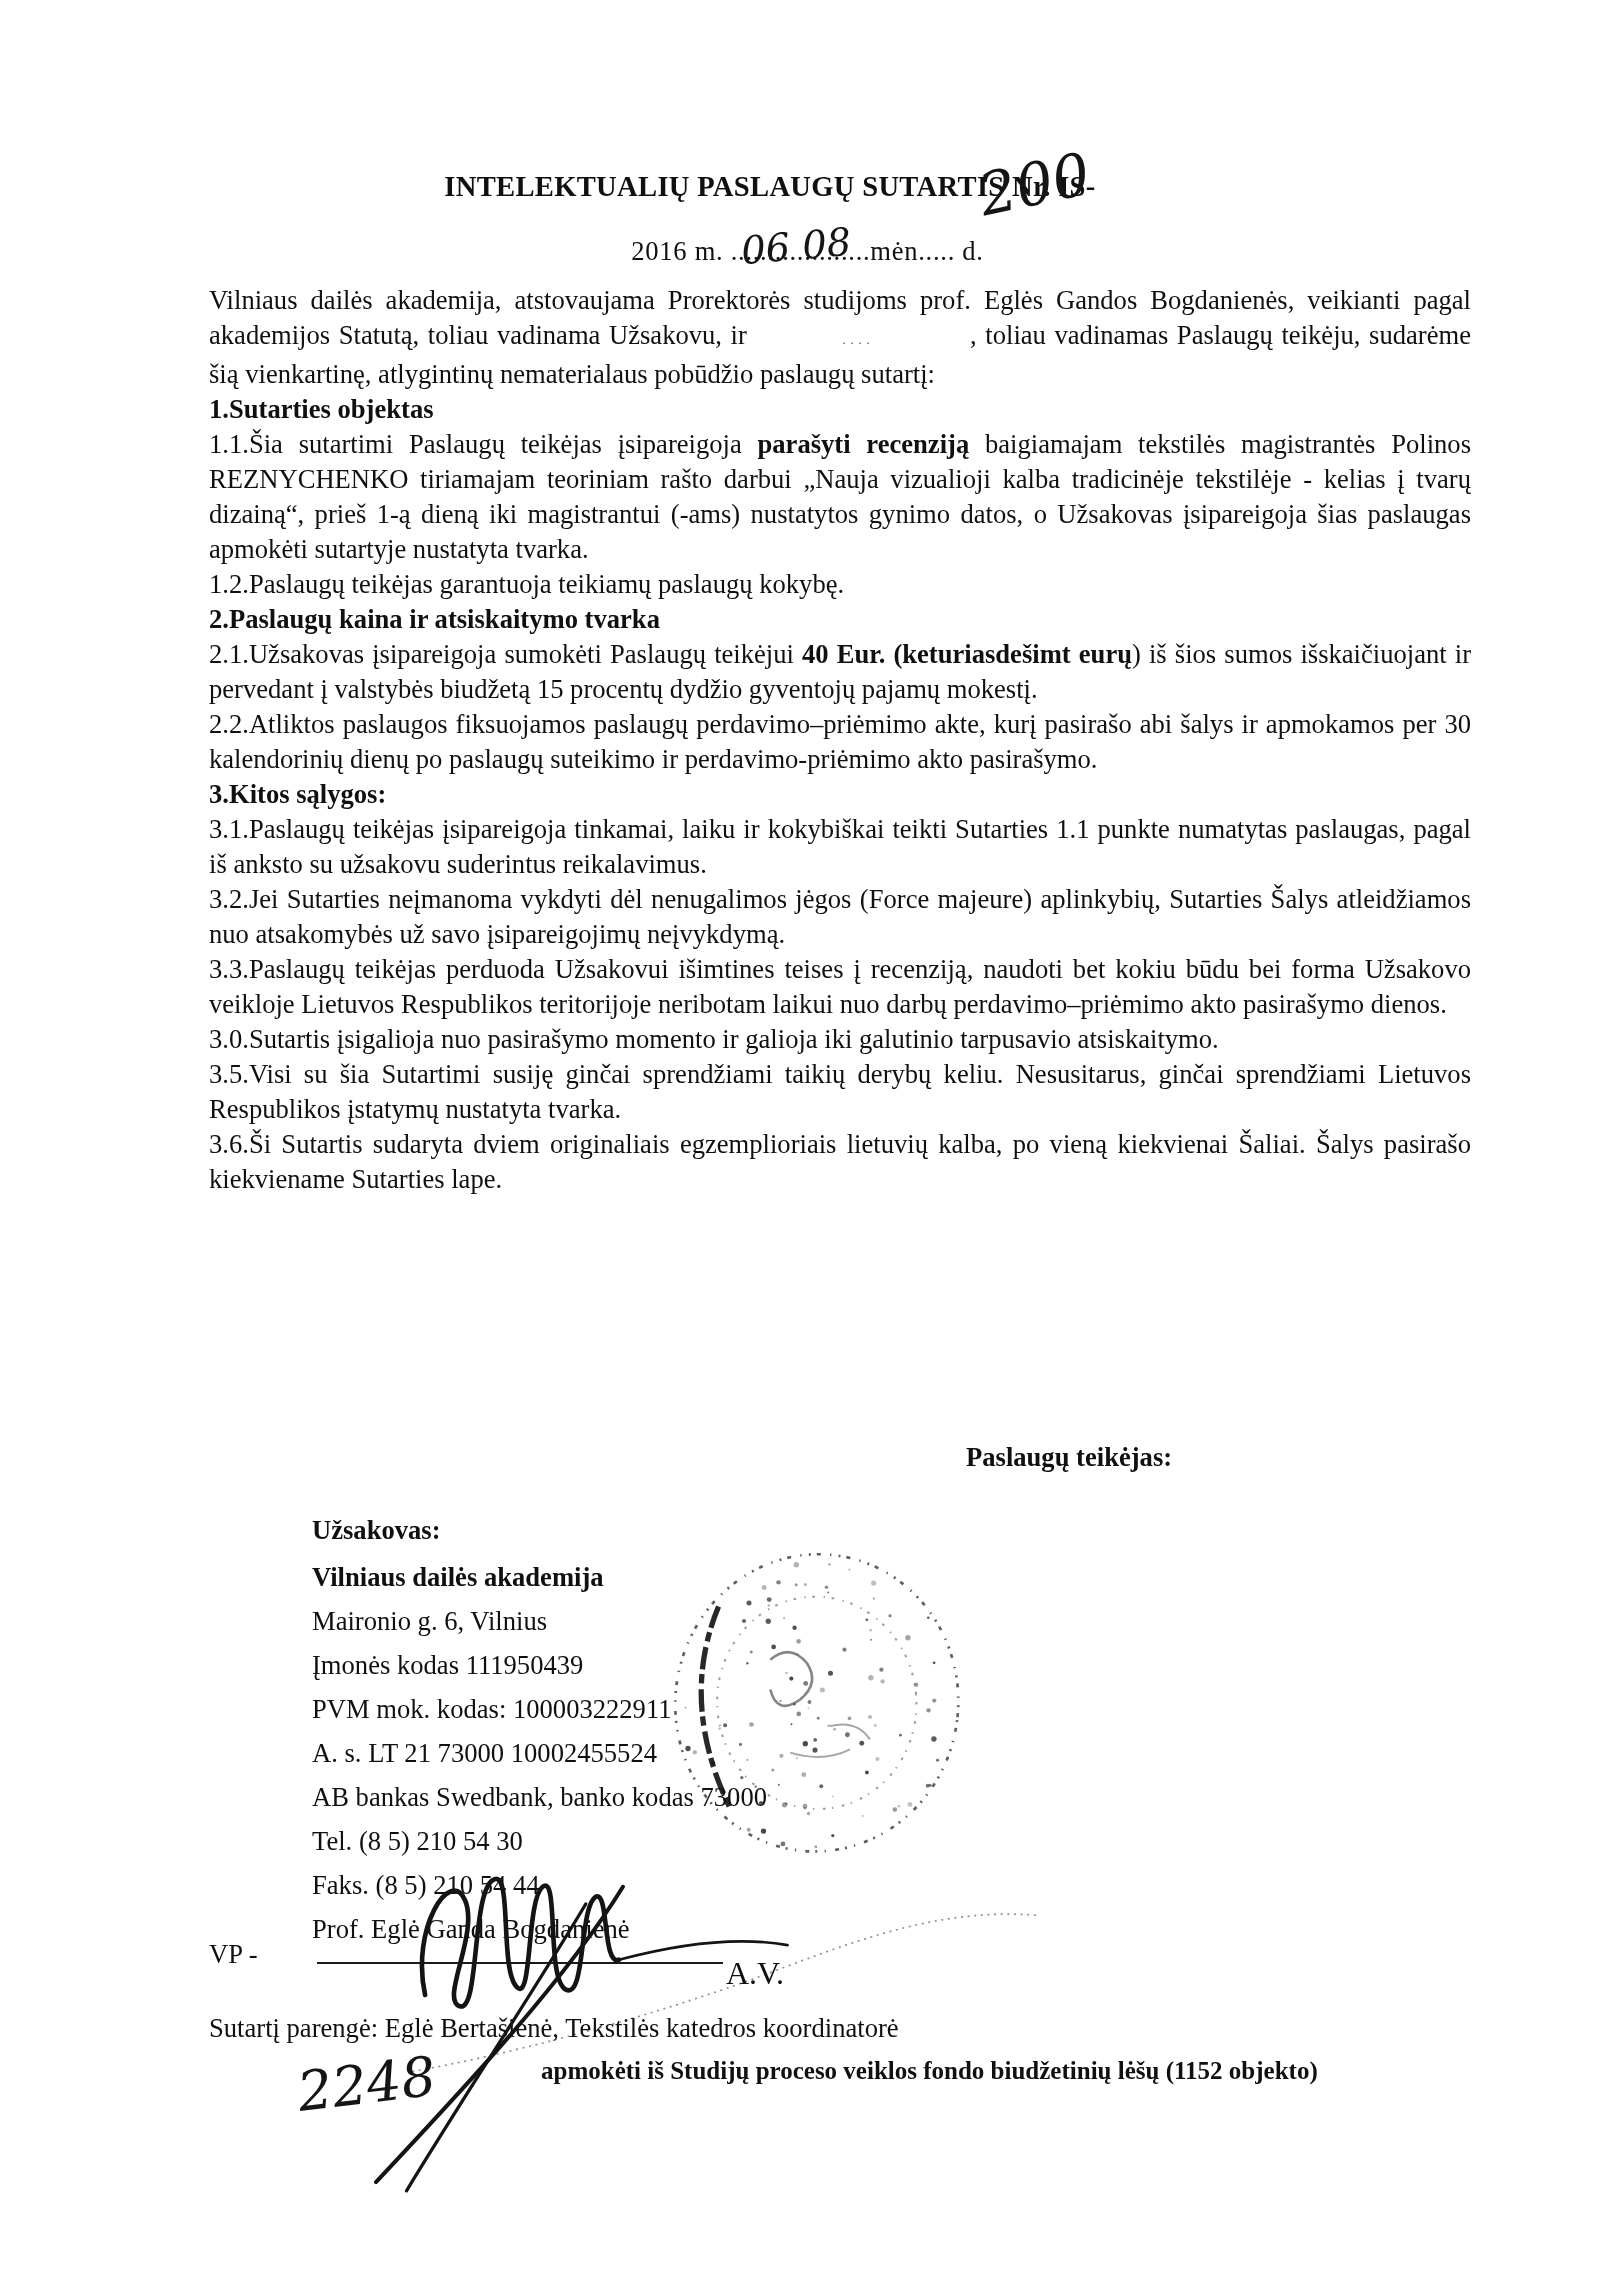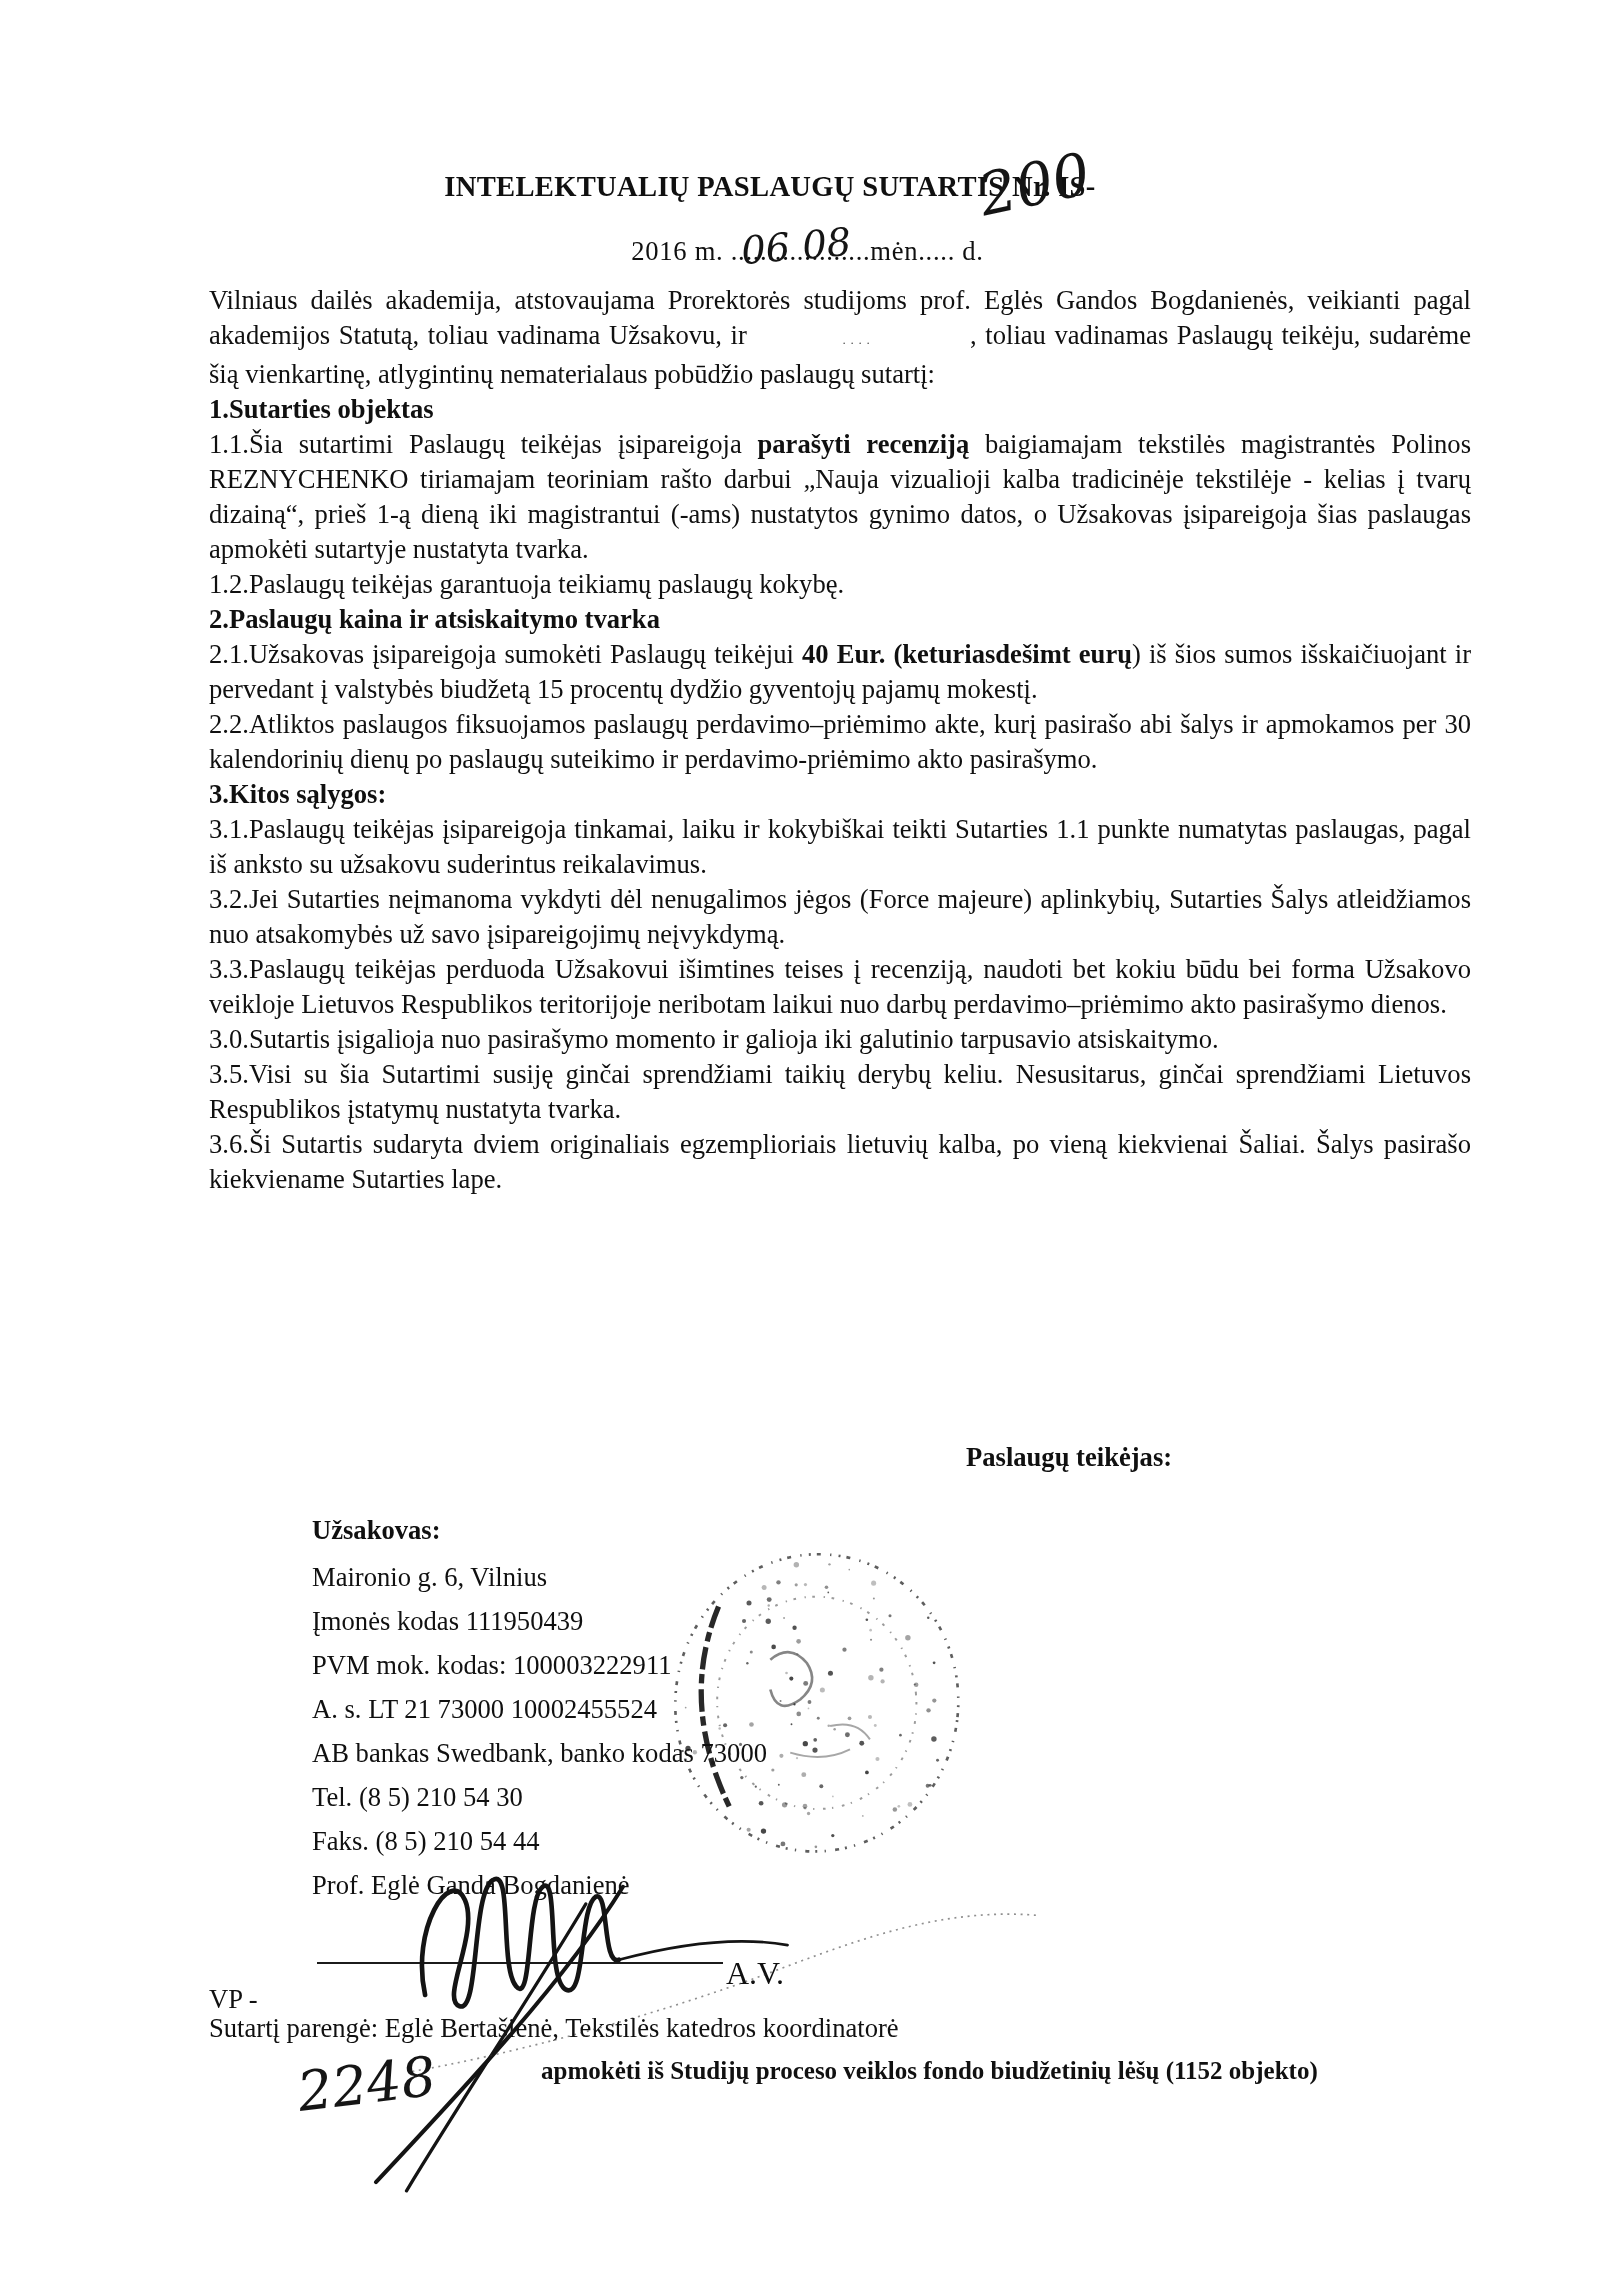--- a/index.html
+++ b/index.html
@@ -33,21 +33,21 @@
   }
   .abs{position:absolute;font-size:26.6px;white-space:nowrap;}
   .b{font-weight:bold;}
   .provider-label{left:966px;top:1442px;font-weight:bold;}
   .customer-label{left:312px;top:1515px;font-weight:bold;}
   .customer-details{position:absolute;left:312px;top:1562px;font-size:26.6px;}
   .addr-line{height:44px;white-space:nowrap;}
   .sig-line{position:absolute;left:317px;top:1962px;width:406px;height:2px;background:#1b1b1b;}
   .av{left:726px;top:1931px;font-size:32px;margin-top:24px;}
   .prepared{left:209px;top:2013px;}
-  .vp{left:209px;top:1984px;}
+  .vp{left:209px;top:1939px;}
   .funding-note{left:541px;top:2057px;font-weight:bold;font-size:25px;}
   .overlay{position:absolute;top:0;left:0;pointer-events:none;}
   .hand{font-family:"DejaVu Serif", serif;font-style:italic;fill:#151515;}
 </style>
 </head>
 <body>
 
 <div class="page">
 
   <div class="title">INTELEKTUALIŲ PASLAUGŲ SUTARTIS Nr. IS-</div>
@@ -67,20 +67,21 @@
       <div class="block para"><span>3.2.Jei Sutarties neįmanoma vykdyti dėl nenugalimos jėgos (Force majeure) aplinkybių, Sutarties Šalys atleidžiamos nuo atsakomybės už savo įsipareigojimų neįvykdymą.</span></div>
       <div class="block para"><span>3.3.Paslaugų teikėjas perduoda Užsakovui išimtines teises į recenziją, naudoti bet kokiu būdu bei forma Užsakovo veikloje Lietuvos Respublikos teritorijoje neribotam laikui nuo darbų perdavimo–priėmimo akto pasirašymo dienos.</span></div>
       <div class="block para"><span>3.0.Sutartis įsigalioja nuo pasirašymo momento ir galioja iki galutinio tarpusavio atsiskaitymo.</span></div>
       <div class="block para"><span>3.5.Visi su šia Sutartimi susiję ginčai sprendžiami taikių derybų keliu. Nesusitarus, ginčai sprendžiami Lietuvos Respublikos įstatymų nustatyta tvarka.</span></div>
       <div class="block para"><span>3.6.Ši Sutartis sudaryta dviem originaliais egzemplioriais lietuvių kalba, po vieną kiekvienai Šaliai. Šalys pasirašo kiekviename Sutarties lape.</span></div>
     </div>
 
   <div class="abs provider-label">Paslaugų teikėjas:</div>
   <div class="abs customer-label">Užsakovas:</div>
   <div class="customer-details">
+      <div class="addr-line b">Vilniaus dailės akademija</div>
       <div class="addr-line">Maironio g. 6, Vilnius</div>
       <div class="addr-line">Įmonės kodas 111950439</div>
       <div class="addr-line">PVM mok. kodas: 100003222911</div>
       <div class="addr-line">A. s. LT 21 73000 10002455524</div>
       <div class="addr-line">AB bankas Swedbank, banko kodas 73000</div>
       <div class="addr-line">Tel. (8 5) 210 54 30</div>
       <div class="addr-line">Faks. (8 5) 210 54 44</div>
       <div class="addr-line">Prof. Eglė Ganda Bogdanienė</div>
     </div>
 

